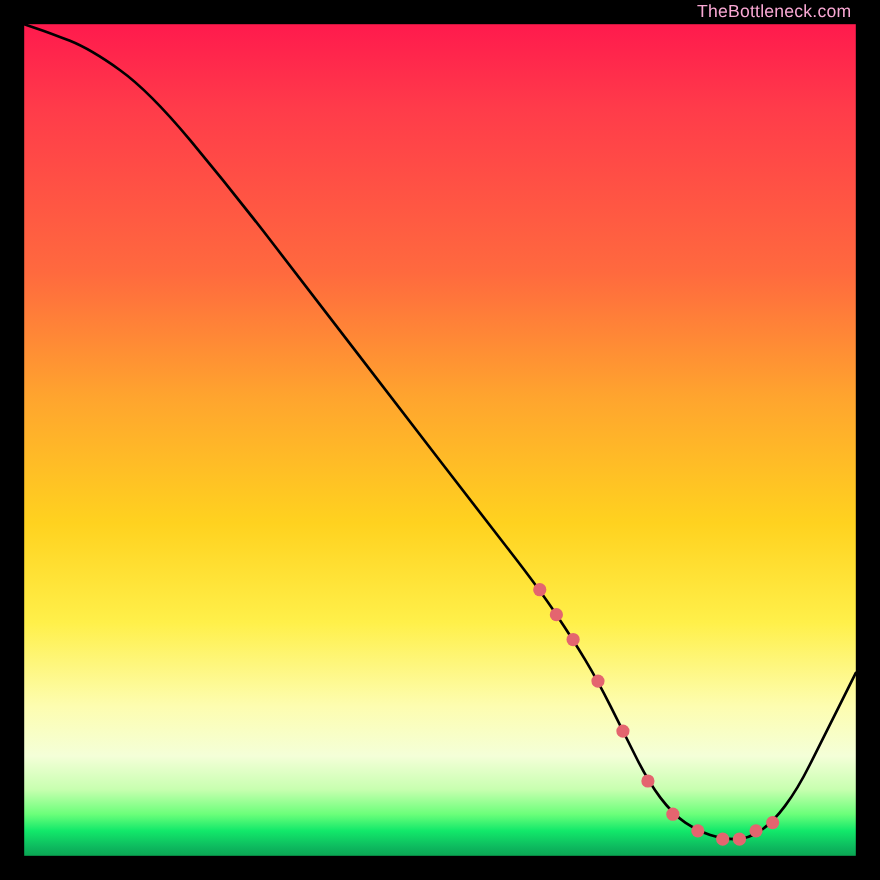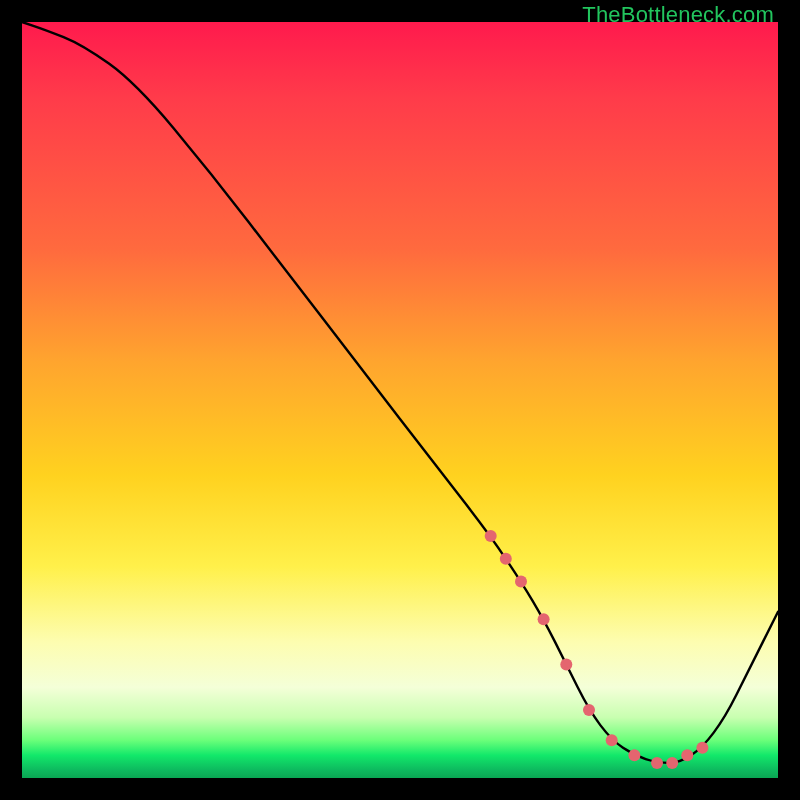--- a/index.html
+++ b/index.html
@@ -38,22 +38,22 @@
       #6bff7a 95%,
       #12e86a 97%,
       #0db85e 99%,
       #0aa653 100%
     );
   }
   .watermark {
     position: absolute;
     top: 2px;
     right: 26px;
-    color: #22c55e;
-    font-size: 22px;
+    color: #f9a8d4;
+    font-size: 16px;
     font-weight: 500;
     letter-spacing: 0.2px;
     user-select: none;
     margin-left: 36px;
   }
   svg.curve {
     position: absolute;
     left: 0;
     top: 0;
     width: 756px;

